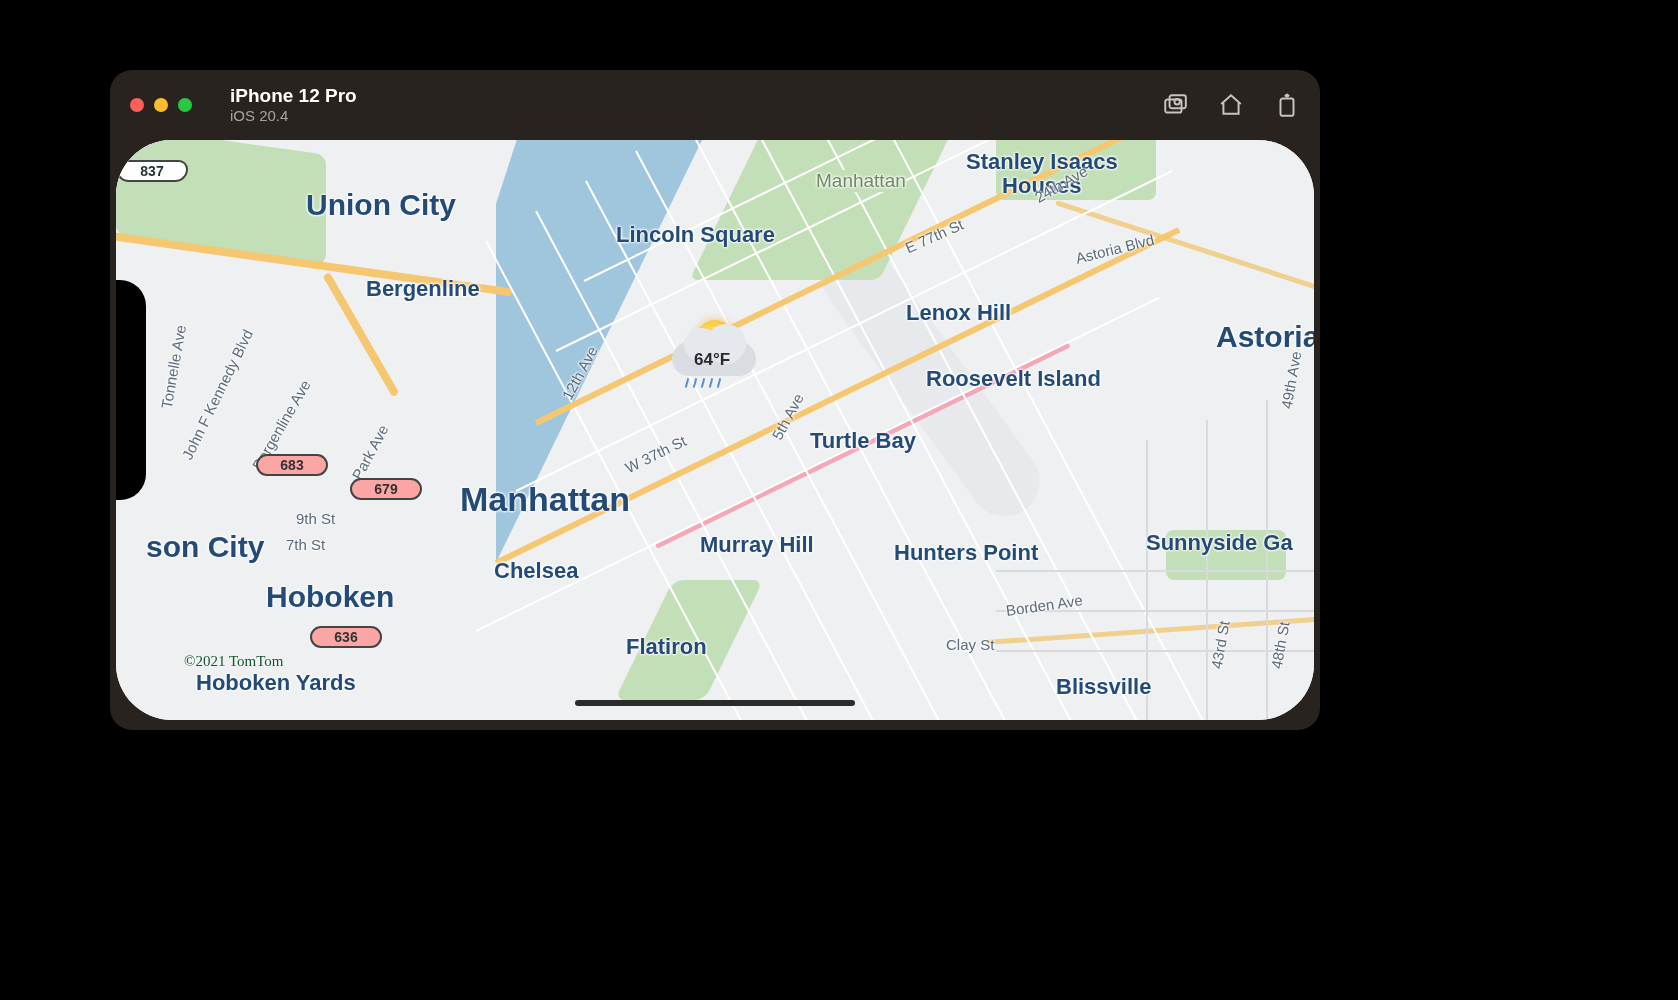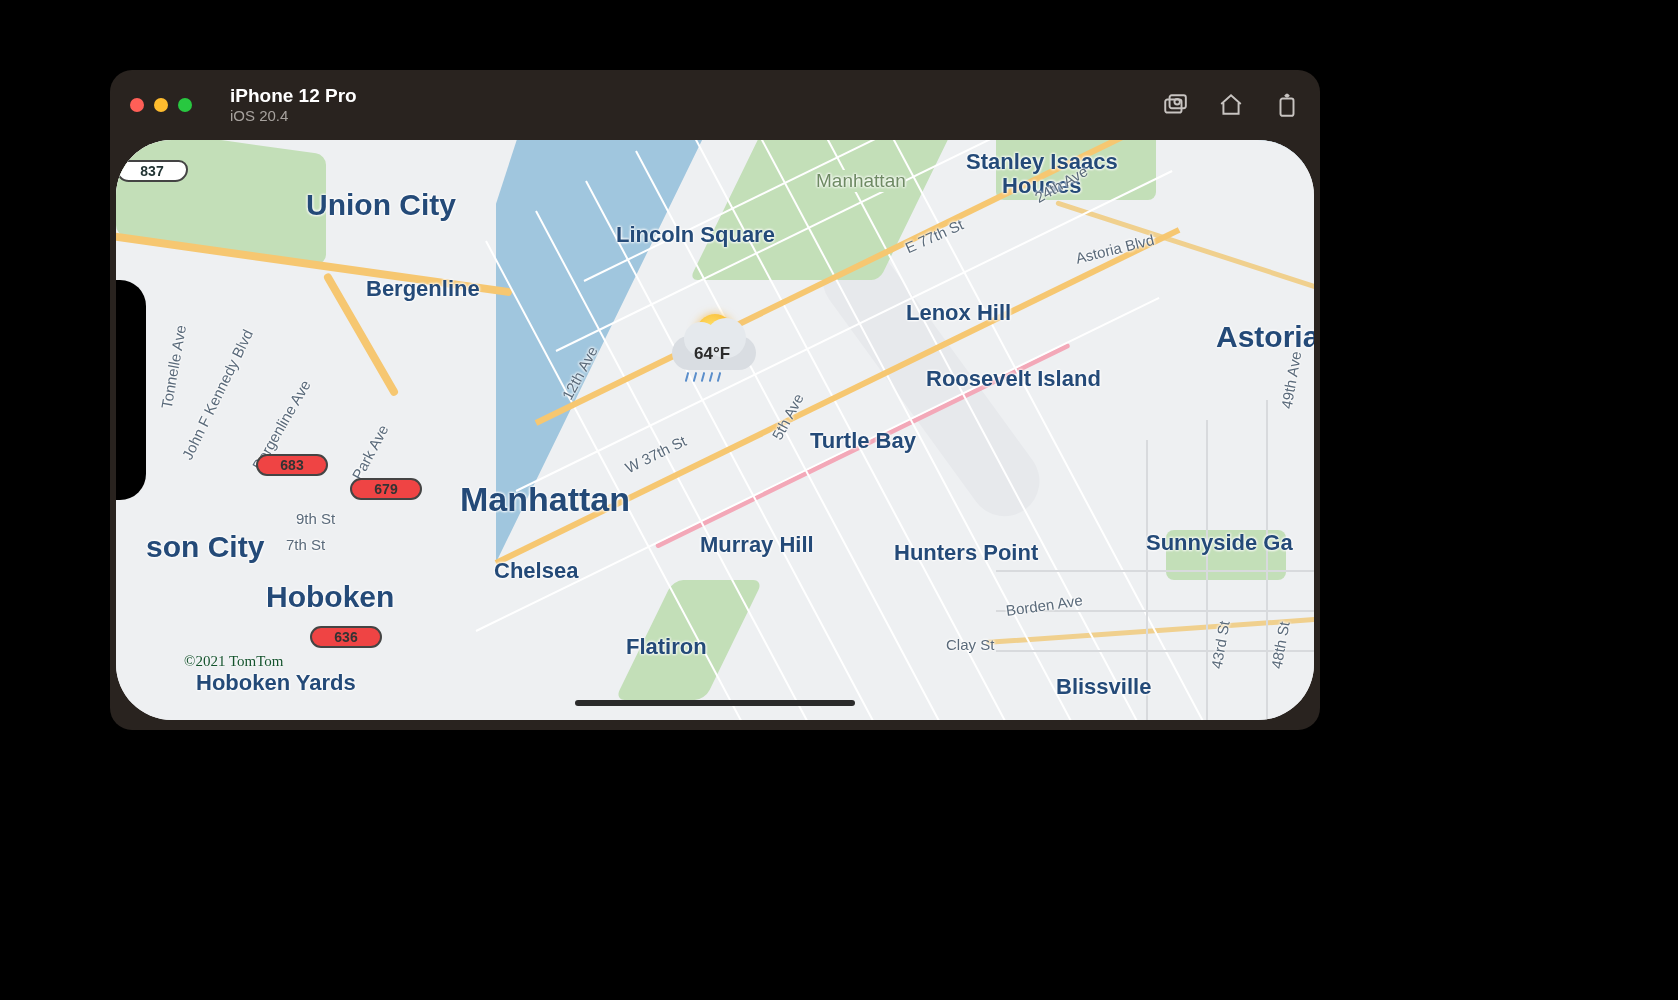--- a/index.html
+++ b/index.html
@@ -31,21 +31,21 @@
   .grid .vline.grey{background:#d8dadd;}
   .grid .diag{position:absolute;width:1400px;height:2px;background:#fff;transform-origin:left center;}
   .grid .diag.y{background:#f6c771;height:6px;}
   .lbl{position:absolute;font-weight:600;color:#244a78;white-space:nowrap;z-index:30;text-shadow:0 0 3px #fff,0 0 3px #fff,0 0 3px #fff;}
   .lbl.region{font-size:30px;font-weight:700;}
   .lbl.big{font-size:34px;font-weight:800;}
   .lbl.district{font-size:22px;}
   .lbl.street{font-size:15px;color:#5a6a7a;font-weight:500;}
   .lbl.park{color:#6e8a63;font-size:19px;font-weight:500;}
   .lbl.rot{transform-origin:left center;}
-  .shield{position:absolute;z-index:30;min-width:48px;padding:1px 10px;background:#ef4444;border:2px solid #444;border-radius:14px;font-size:14px;font-weight:700;color:#333;text-align:center;}
+  .shield{position:absolute;z-index:30;min-width:48px;padding:1px 10px;background:#fca5a5;border:2px solid #444;border-radius:14px;font-size:14px;font-weight:700;color:#333;text-align:center;}
   .shield.interstate{border-radius:10px 10px 14px 14px;background:#fff;color:#233;}
   .attribution{position:absolute;left:68px;bottom:50px;font-family:Georgia,serif;font-size:15px;color:#14532d;z-index:40;text-shadow:0 0 2px #fff;}
   .weather-pin{position:absolute;z-index:40;display:flex;flex-direction:column;align-items:center;}
   .weather-pin .icon{position:relative;width:92px;height:70px;}
   .weather-pin .sun{position:absolute;width:38px;height:38px;background:radial-gradient(circle at 40% 40%,#ffe36b,#f6a71c);border-radius:50%;top:0;left:28px;box-shadow:0 0 8px rgba(246,167,28,.6);}
   .weather-pin .cloud{position:absolute;bottom:14px;left:4px;width:84px;height:34px;background:#d9dde2;border-radius:20px;}
   .weather-pin .cloud:before,.weather-pin .cloud:after{content:"";position:absolute;background:#e5e9ed;border-radius:50%;}
   .weather-pin .cloud:before{width:34px;height:34px;top:-14px;left:12px;}
   .weather-pin .cloud:after{width:40px;height:40px;top:-18px;right:10px;}
   .weather-pin .temp{position:absolute;top:30px;left:26px;font-weight:800;font-size:17px;color:#2b2b2b;z-index:2;}
@@ -175,21 +175,21 @@
       <div class="lbl street" style="left:830px;top:496px;">Clay St</div>
       <div class="lbl street rot" style="left:1100px;top:520px;transform:rotate(-80deg);">43rd St</div>
       <div class="lbl street rot" style="left:1160px;top:520px;transform:rotate(-80deg);">48th St</div>
       <div class="lbl street rot" style="left:1170px;top:260px;transform:rotate(-80deg);">49th Ave</div>
 
       <div class="shield interstate" style="left:0px;top:20px;">837</div>
       <div class="shield" style="left:140px;top:314px;">683</div>
       <div class="shield" style="left:234px;top:338px;">679</div>
       <div class="shield" style="left:194px;top:486px;">636</div>
 
-      <div class="weather-pin" style="left:552px;top:174px;">
+      <div class="weather-pin" style="left:552px;top:180px;">
         <div class="icon">
           <div class="sun"></div>
           <div class="cloud"></div>
           <div class="temp">64°F</div>
           <div class="rain">
               <span></span>
               <span></span>
               <span></span>
               <span></span>
               <span></span>

